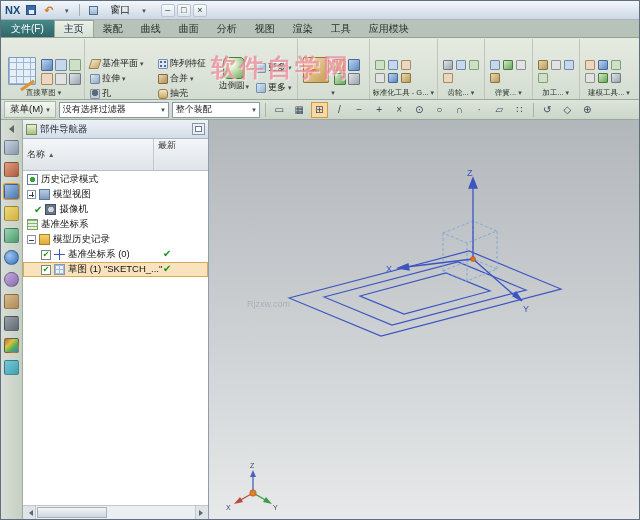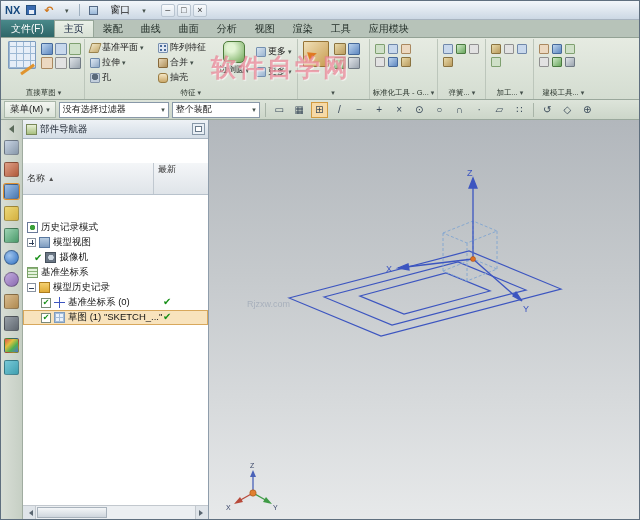--- a/index.html
+++ b/index.html
@@ -22,21 +22,21 @@
   .win-controls span{width:14px;height:13px;display:flex;align-items:center;justify-content:center;font-size:9px;color:#333;border:1px solid #b8c4d0;background:linear-gradient(#f8fafc,#dde6ee);border-radius:2px;}
 
   
   .tabbar{height:18px;background:#b7c3b9;display:flex;align-items:stretch;border-bottom:1px solid #93a295;}
   .file-tab{background:linear-gradient(#49898a,#2e6668);color:#fff;padding:0 10px;display:flex;align-items:center;font-size:10px;}
   .tab{padding:0 9px;display:flex;align-items:center;color:#1e2a24;font-size:10px;}
   .tab.active{background:linear-gradient(#eaf0e8,#d8e1d5);border:1px solid #96a698;border-bottom:none;color:#13223e;}
 
   
   .ribbon{height:62px;background:linear-gradient(#e6ebe2,#d4ddd1);display:flex;align-items:stretch;padding:1px 1px 0 2px;border-bottom:1px solid #9aa89c;}
-  .rgroup{display:flex;flex-direction:column;border-right:1px solid #bcc6bb;padding:1px 3px 0 3px;}
+  .rgroup{display:flex;flex-direction:column;border-right:1px solid #bcc6bb;padding:17px 3px 0 3px;}
   .rbody{flex:1;display:flex;align-items:flex-start;gap:3px;}
   .rlabel{height:13px;display:flex;align-items:center;justify-content:center;gap:2px;font-size:7.5px;color:#2c372e;white-space:nowrap;overflow:hidden;}
   .btn-big{display:flex;flex-direction:column;align-items:center;gap:1px;padding:1px 2px;font-size:8.5px;}
   .btn-big .blabel{display:flex;align-items:center;gap:1px;white-space:nowrap;}
   .btn-small{display:flex;align-items:center;gap:2px;height:15px;padding:0 2px;font-size:9px;white-space:nowrap;}
   .fgrid{display:grid;grid-template-columns:66px 58px;grid-auto-rows:15px;column-gap:2px;}
   .morecol{display:flex;flex-direction:column;gap:5px;padding-top:4px;}
   .minigrid{display:grid;grid-template-columns:repeat(3,12px);grid-auto-rows:12px;gap:2px;padding-top:3px;}
   .minigrid2{display:grid;grid-template-columns:repeat(2,12px);grid-auto-rows:12px;gap:2px;padding-top:3px;}
   .gcgrid{display:grid;grid-template-columns:repeat(3,11px);grid-auto-rows:11px;gap:2px;padding:4px 2px 0 2px;}
@@ -75,21 +75,21 @@
   .selicon.active{background:#f6d9a6;border:1px solid #d09a40;}
   .vsep{width:1px;height:14px;background:#a8b4a8;margin:0 2px;}
 
   
   .main{position:absolute;top:119px;left:0;right:0;bottom:0;display:flex;}
   .resbar{width:22px;background:linear-gradient(90deg,#d8ded6,#c6cfc4);border-right:1px solid #a0aca0;display:flex;flex-direction:column;align-items:center;padding-top:5px;gap:7px;}
   .res-collapse{width:0;height:0;border-top:4px solid transparent;border-bottom:4px solid transparent;border-right:5px solid #5a6a5a;}
   .resicon{width:15px;height:15px;border-radius:2px;border:1px solid rgba(0,0,0,.28);}
   .resicon.active{box-shadow:0 0 0 1px #e09030;background-color:#eef4fa;}
 
-  .navpanel{width:186px;background:#fff;border-right:1px solid #8f9dab;display:flex;flex-direction:column;gap:24px;}
+  .navpanel{width:186px;background:#fff;border-right:1px solid #8f9dab;display:flex;flex-direction:column;}
   .nav-header{height:19px;background:linear-gradient(#eef2f6,#d4dde6);border-bottom:1px solid #aab6c2;display:flex;align-items:center;gap:3px;padding:0 3px;font-size:9.5px;color:#222a36;}
   .nav-title{flex:1;}
   .nh-icon{width:11px;height:11px;background:linear-gradient(#e8f0d8,#a8c080);border:1px solid #788858;}
   .nh-btn{width:13px;height:12px;border:1px solid #8898a8;background:#e9eff5;position:relative;}
   .nh-btn::after{content:"";position:absolute;inset:2px;border:1px solid #6a7a8a;background:#fff;}
   .thead{height:32px;display:flex;background:linear-gradient(#f4f6f8,#dfe4e9);border-bottom:1px solid #b8c2cc;font-size:9px;color:#333;}
   .th-name{flex:1;display:flex;align-items:center;gap:3px;padding:0 4px;border-right:1px solid #c0c8d0;}
   .sort{font-size:6.5px;color:#555;}
   .th-latest{width:54px;display:flex;align-items:flex-start;padding:0 4px;}
   .tbody{flex:1;overflow:hidden;padding-top:1px;}
@@ -276,20 +276,32 @@
         <span class="cicon sz10 ic-t4"></span>
         <span class="cicon sz10 ic-c2"></span>
         <span class="cicon sz10 ic-c1"></span>
       </div>
       <div class="rlabel">
         <span>标准化工具 - G...</span>
         <span class="dd">▾</span>
       </div>
     </div>
 
+    <div class="rgroup" style="min-width:44px;">
+      <div class="rbody gcgrid">
+        <span class="cicon sz10 ic-c4"></span>
+        <span class="cicon sz10 ic-t2"></span>
+        <span class="cicon sz10 ic-t1"></span>
+        <span class="cicon sz10 ic-t3"></span>
+      </div>
+      <div class="rlabel">
+        <span>齿轮...</span>
+        <span class="dd">▾</span>
+      </div>
+    </div>
 
     <div class="rgroup" style="min-width:44px;">
       <div class="rbody gcgrid">
         <span class="cicon sz10 ic-t2"></span>
         <span class="cicon sz10 ic-c3"></span>
         <span class="cicon sz10 ic-t4"></span>
         <span class="cicon sz10 ic-c1"></span>
       </div>
       <div class="rlabel">
         <span>弹簧...</span>

